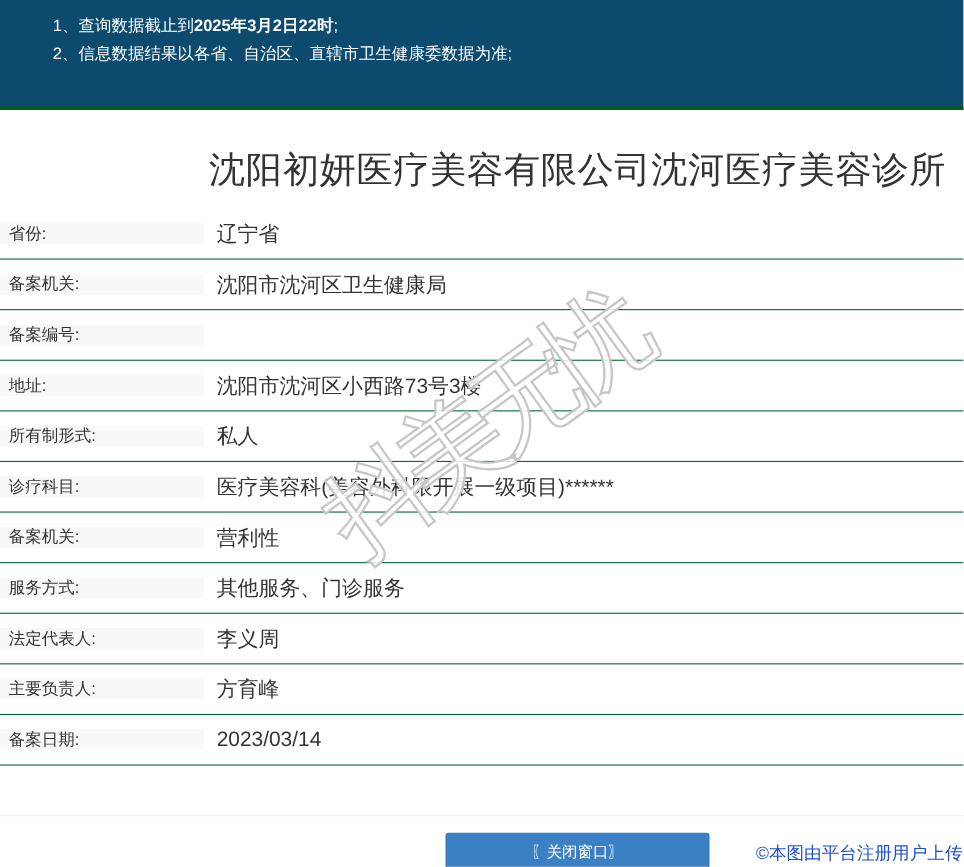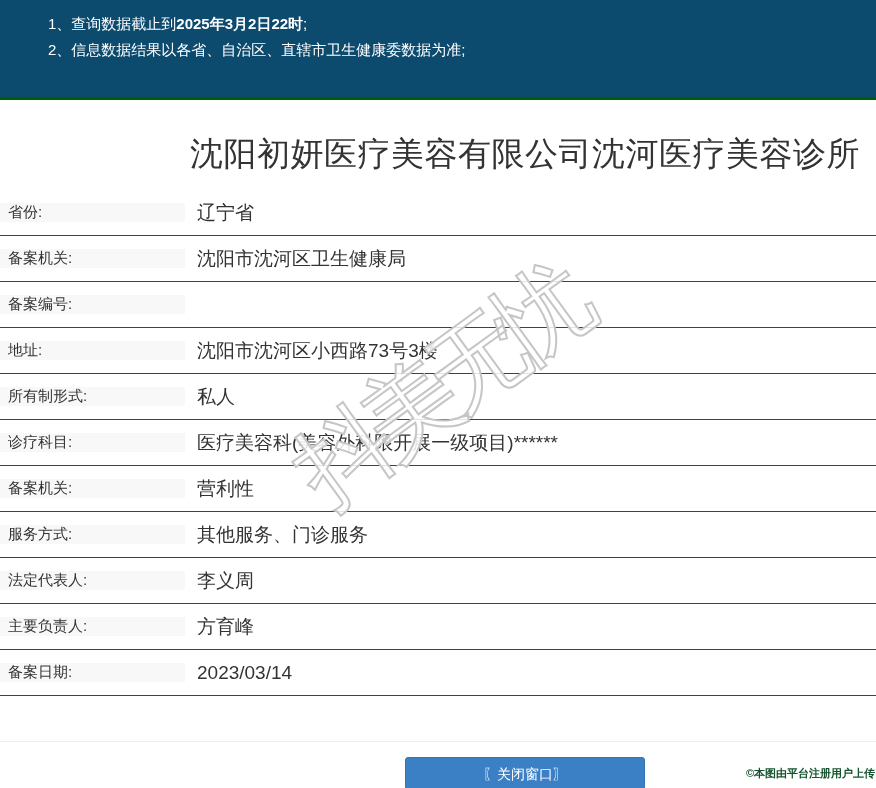--- a/index.html
+++ b/index.html
@@ -95,23 +95,23 @@
     font-family: "Liberation Sans", "DejaVu Sans", sans-serif;
     cursor: pointer;
     line-height: 30px;
     text-align: center;
     padding: 0;
   }
   .credit {
     position: absolute;
     right: 1px;
     top: 24px;
-    font-size: 11px;
-    font-weight: bold;
-    color: #14532d;
+    font-size: 16px;
+    font-weight: normal;
+    color: #1d4ed8;
     text-shadow: -1px 0 #ffffff, 1px 0 #ffffff, 0 -1px #ffffff, 0 1px #ffffff,
                  -1px -1px #ffffff, 1px 1px #ffffff, -1px 1px #ffffff, 1px -1px #ffffff;
     white-space: nowrap;
   }
   
   .watermark {
     position: absolute;
     left: 0;
     top: 0;
     pointer-events: none;

